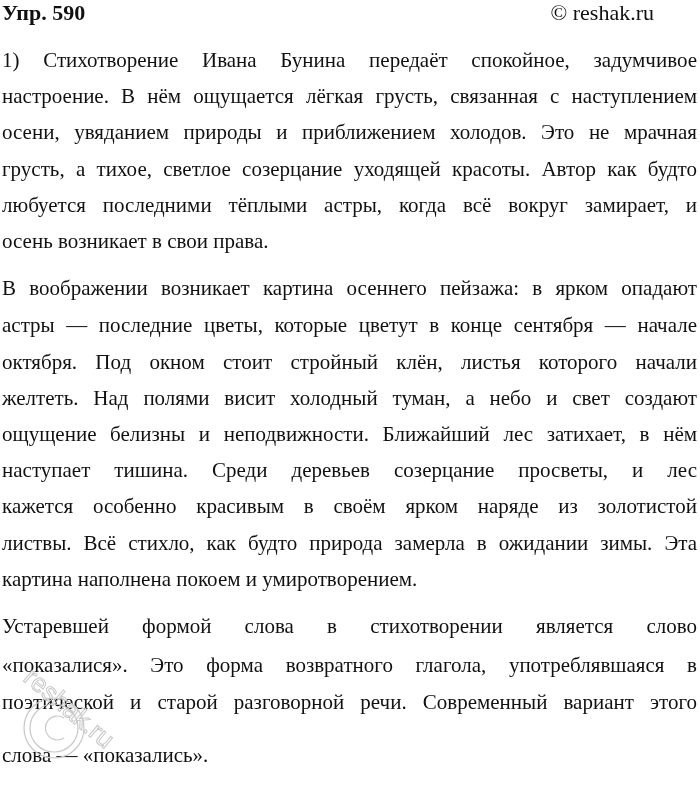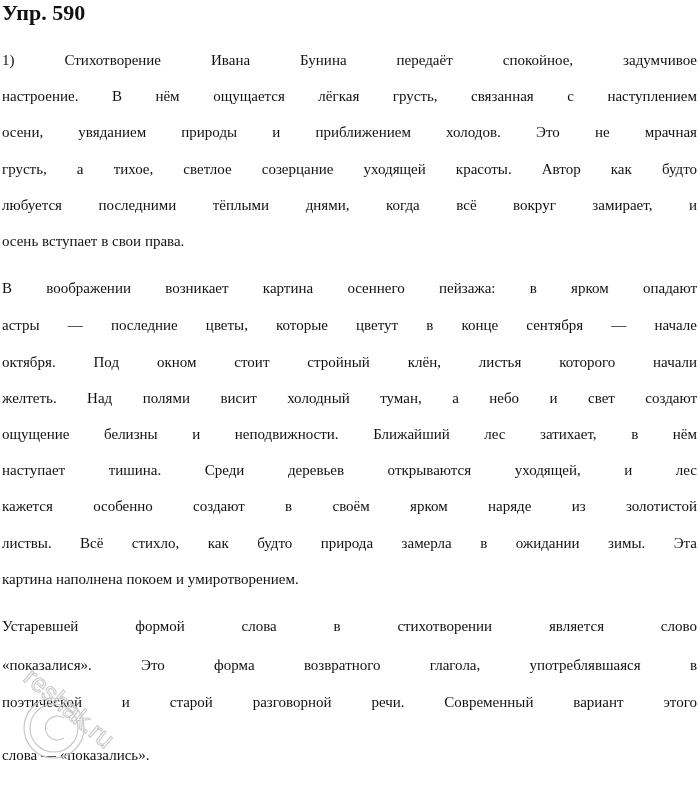--- a/index.html
+++ b/index.html
@@ -40,21 +40,21 @@
     .content {
       position: absolute;
       left: 0;
       top: 0;
       width: 700px;
     }
     .line {
       position: absolute;
       left: 2px;
       width: 695px;
-      font-size: 15px;
+      font-size: 21px;
       line-height: 28px;
       white-space: nowrap;
       text-align: justify;
       text-align-last: justify;
     }
     .line.last {
       text-align-last: left;
     }
     .watermark {
       position: absolute;
@@ -63,41 +63,42 @@
       width: 150px;
       height: 130px;
       pointer-events: none;
     }
   </style>
 </head>
 <body>
 
 <div class="header">
   <div class="header-title">Упр. 590</div>
+  <div class="header-copyright">© reshak.ru</div>
 </div>
 
 <div class="content">
 
   <div>
     <div class="line" style="top:46px">1) Стихотворение Ивана Бунина передаёт спокойное, задумчивое</div>
     <div class="line" style="top:82px">настроение. В нём ощущается лёгкая грусть, связанная с наступлением</div>
     <div class="line" style="top:118px">осени, увяданием природы и приближением холодов. Это не мрачная</div>
     <div class="line" style="top:155px">грусть, а тихое, светлое созерцание уходящей красоты. Автор как будто</div>
-    <div class="line" style="top:191px">любуется последними тёплыми днями, когда всё вокруг замирает, и</div>
-    <div class="line last" style="top:227px">осень вступает в свои права.</div>
+    <div class="line" style="top:191px">любуется последними тёплыми астры, когда всё вокруг замирает, и</div>
+    <div class="line last" style="top:227px">осень возникает в свои права.</div>
   </div>
 
   <div>
     <div class="line" style="top:274px">В воображении возникает картина осеннего пейзажа: в ярком опадают</div>
     <div class="line" style="top:311px">астры — последние цветы, которые цветут в конце сентября — начале</div>
     <div class="line" style="top:348px">октября. Под окном стоит стройный клён, листья которого начали</div>
     <div class="line" style="top:384px">желтеть. Над полями висит холодный туман, а небо и свет создают</div>
     <div class="line" style="top:420px">ощущение белизны и неподвижности. Ближайший лес затихает, в нём</div>
-    <div class="line" style="top:456px">наступает тишина. Среди деревьев открываются уходящей, и лес</div>
-    <div class="line" style="top:492px">кажется особенно создают в своём ярком наряде из золотистой</div>
+    <div class="line" style="top:456px">наступает тишина. Среди деревьев созерцание просветы, и лес</div>
+    <div class="line" style="top:492px">кажется особенно красивым в своём ярком наряде из золотистой</div>
     <div class="line" style="top:529px">листвы. Всё стихло, как будто природа замерла в ожидании зимы. Эта</div>
     <div class="line last" style="top:565px">картина наполнена покоем и умиротворением.</div>
   </div>
 
   <div>
     <div class="line" style="top:612px">Устаревшей формой слова в стихотворении является слово</div>
     <div class="line" style="top:651px">«показалися». Это форма возвратного глагола, употреблявшаяся в</div>
     <div class="line" style="top:688px">поэтической и старой разговорной речи. Современный вариант этого</div>
     <div class="line last" style="top:741px">слова — «показались».</div>
   </div>

